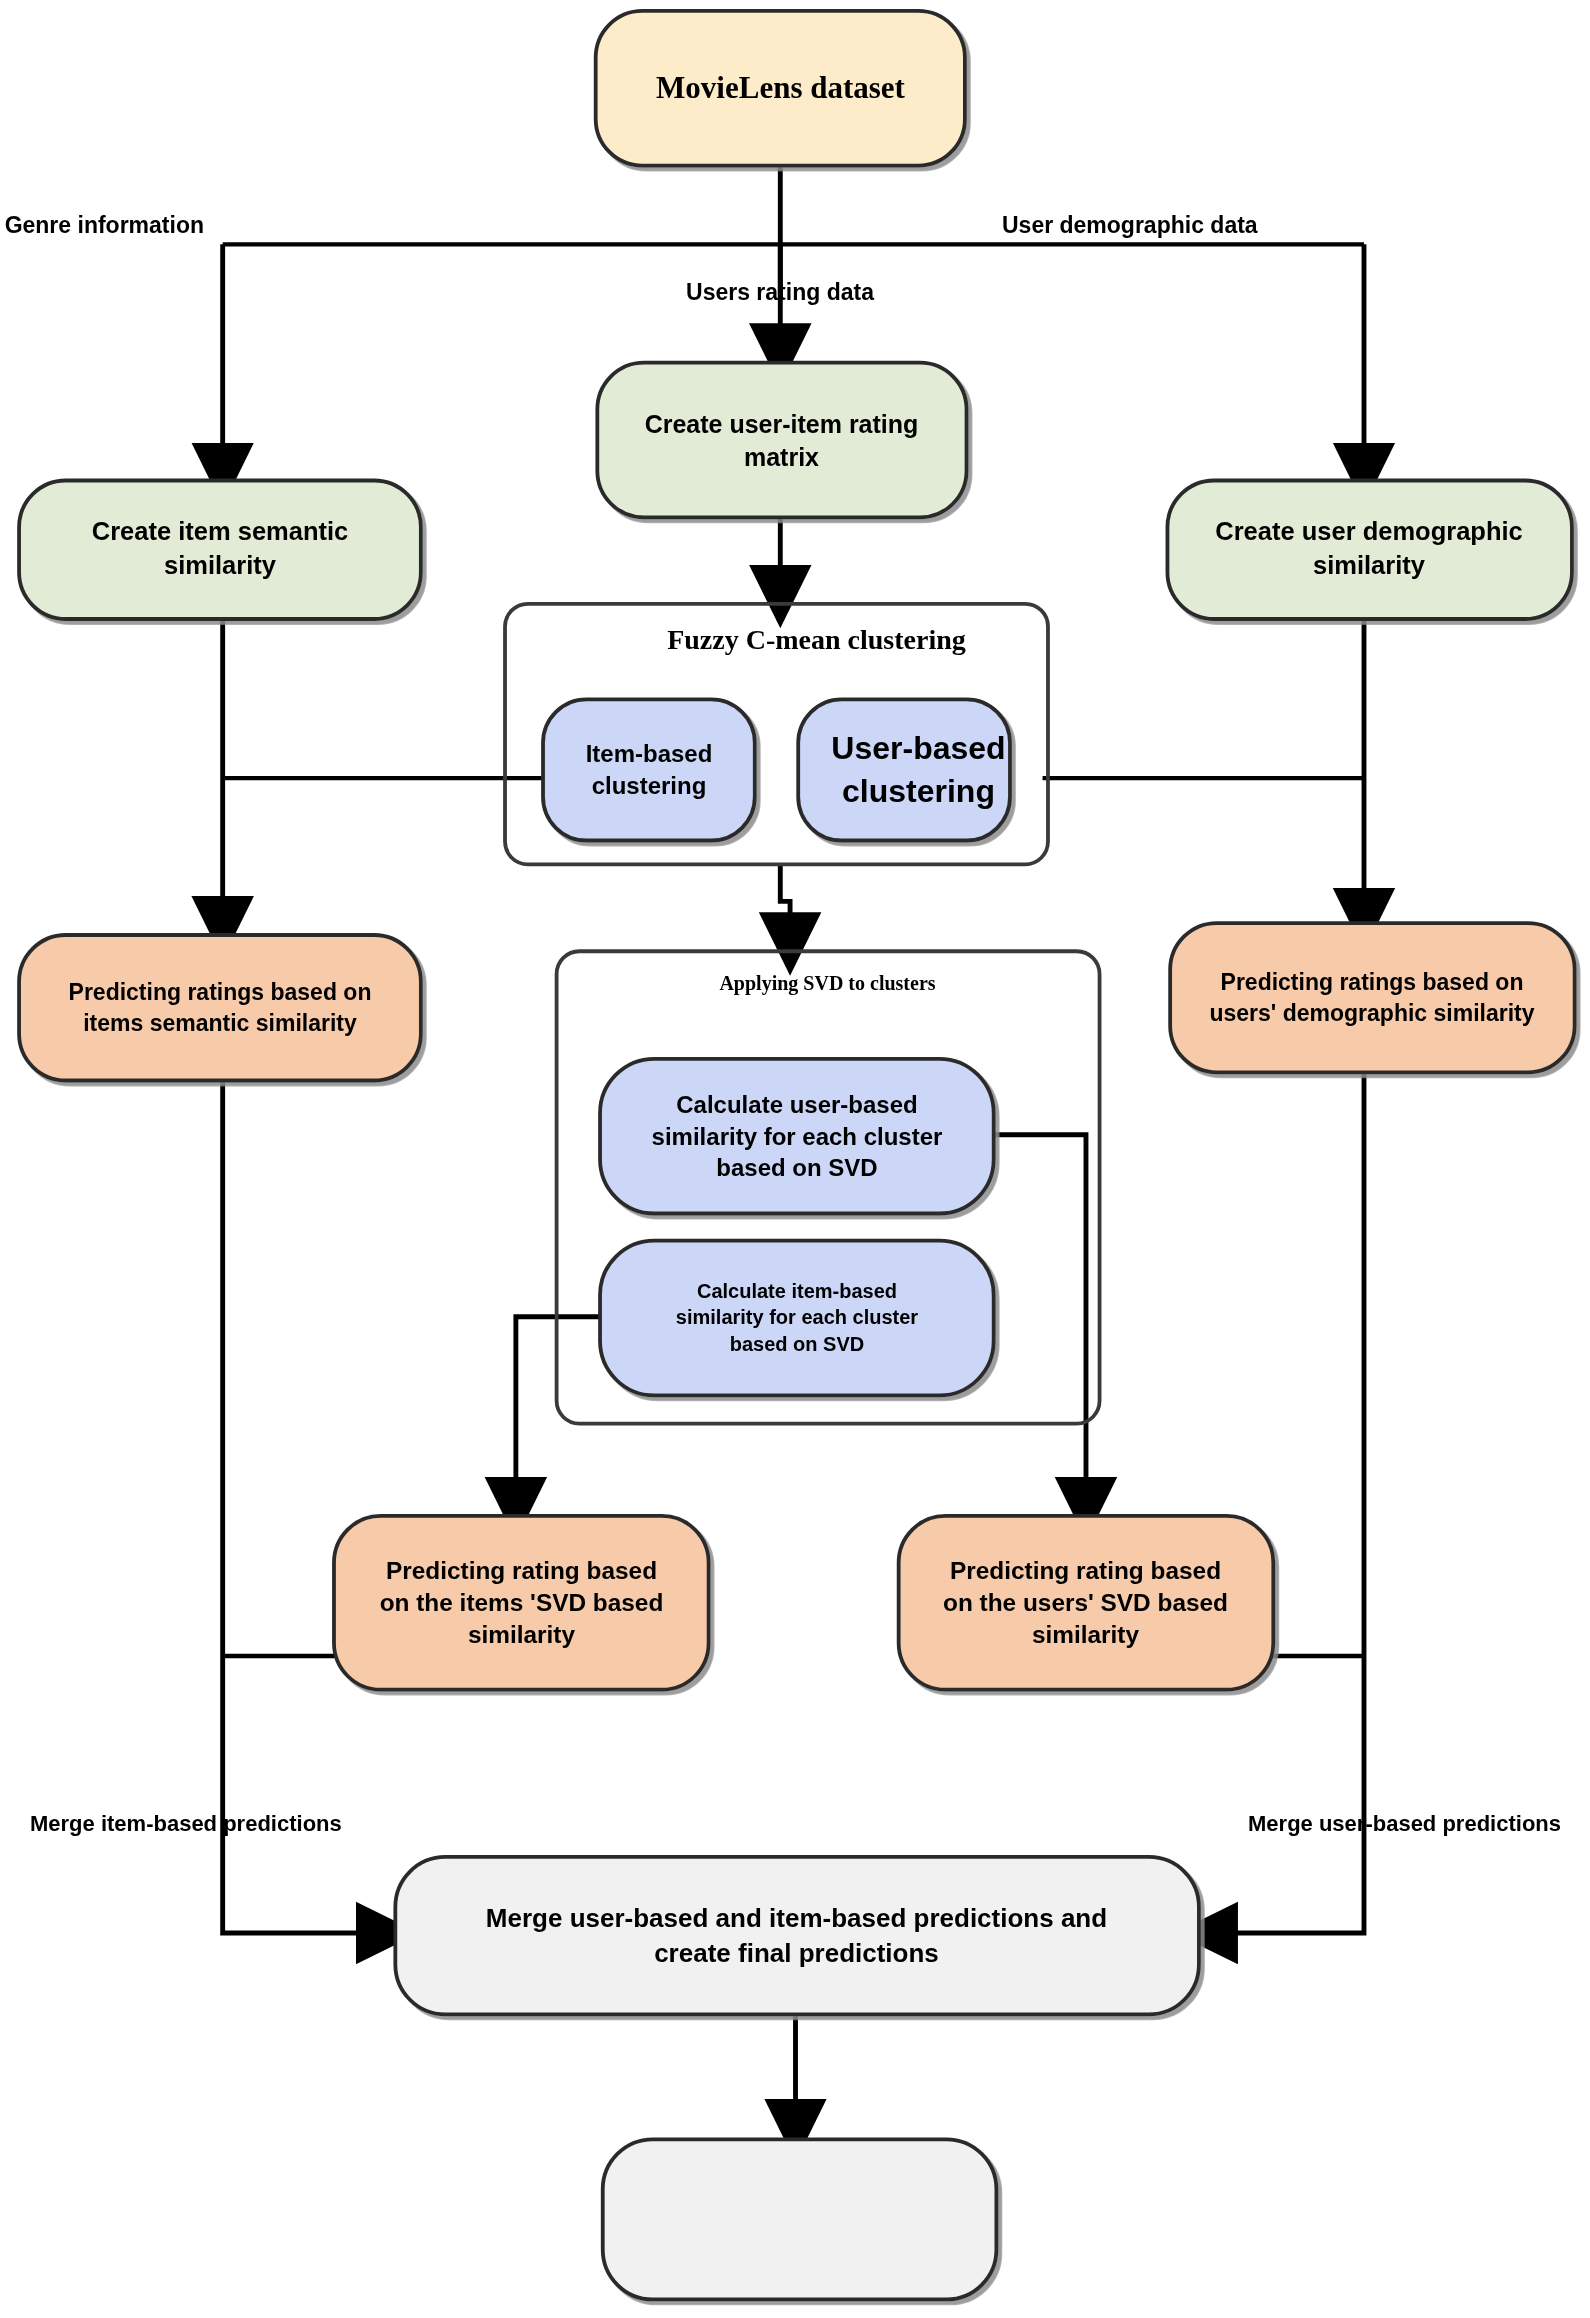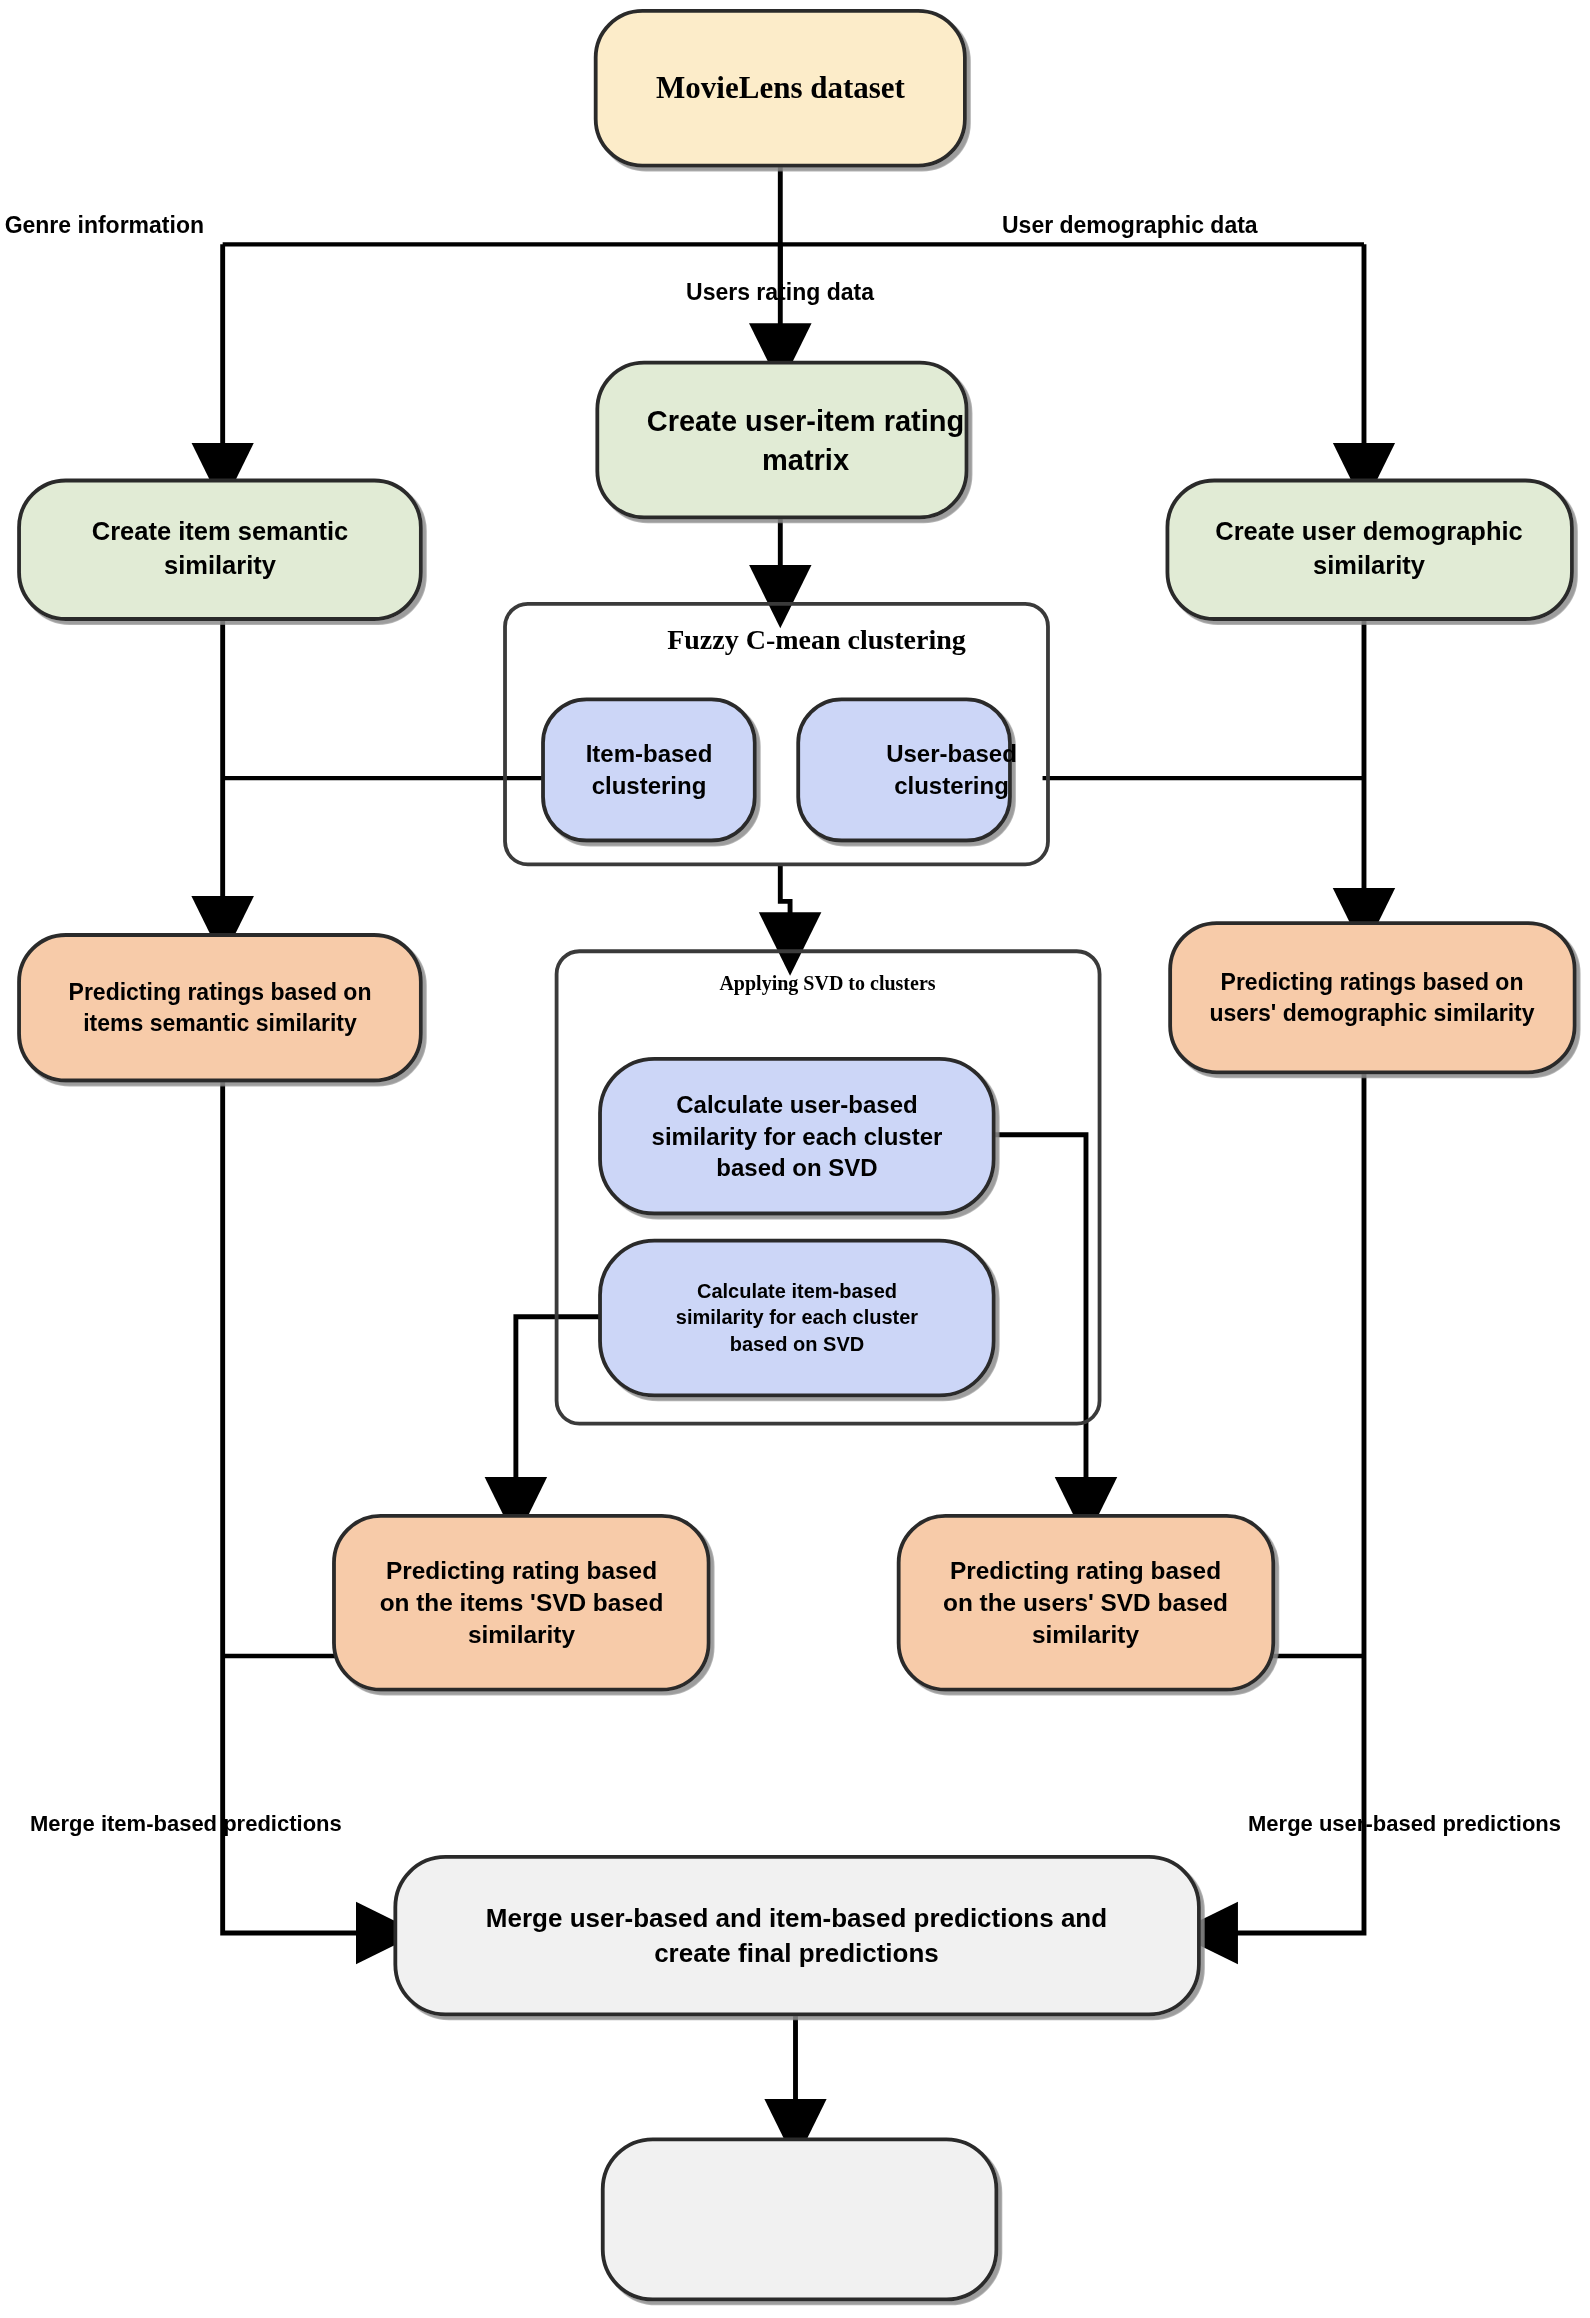--- a/index.html
+++ b/index.html
@@ -105,35 +105,35 @@
 
     <rect x="1655" y="2792" width="690" height="320" rx="86" ry="86" fill="#f7cba9" stroke="#2b2b2b" stroke-width="7" filter="url(#sh)"></rect>
 
     <rect x="728" y="3420" width="1480" height="290" rx="92" ry="92" fill="#f1f1f1" stroke="#2b2b2b" stroke-width="7" filter="url(#sh)"></rect>
 
     <rect x="1110" y="3940" width="725" height="295" rx="92" ry="92" fill="#f1f1f1" stroke="#2b2b2b" stroke-width="7" filter="url(#sh)"></rect>
   </svg>
 
   <div class="nodelbl serif" style="left:596px;top:11px;width:369px;height:155px;font-size:31px;">MovieLens dataset</div>
 
-  <div class="nodelbl" style="left:597px;top:363px;width:369px;height:155px;font-size:29px;padding-left:24px;">Create user-item rating
+  <div class="nodelbl" style="left:597px;top:363px;width:369px;height:155px;font-size:25px;">Create user-item rating
 matrix</div>
 
   <div class="nodelbl" style="left:19px;top:480px;width:402px;height:138px;font-size:25.5px;">Create item semantic
 similarity</div>
 
   <div class="nodelbl" style="left:1167px;top:480px;width:404px;height:138px;font-size:25.5px;">Create user demographic
 similarity</div>
 
   <div class="grp-title" style="left:505px;top:624px;width:623px;font-size:28px;">Fuzzy C-mean clustering</div>
 
   <div class="nodelbl" style="left:543px;top:699px;width:212px;height:141px;font-size:24px;">Item-based
 clustering</div>
 
-  <div class="nodelbl" style="left:839px;top:699px;width:225px;height:141px;font-size:24px;">User-based
+  <div class="nodelbl" style="left:806px;top:699px;width:225px;height:141px;font-size:32px;">User-based
 clustering</div>
 
   <div class="grp-title" style="left:556px;top:972px;width:543px;font-size:20px;">Applying SVD to clusters</div>
 
   <div class="nodelbl" style="left:600px;top:1059px;width:394px;height:155px;font-size:24px;">Calculate user-based
 similarity for each cluster
 based on SVD</div>
 
   <div class="nodelbl" style="left:600px;top:1240px;width:394px;height:155px;font-size:20px;">Calculate item-based
 similarity for each cluster

